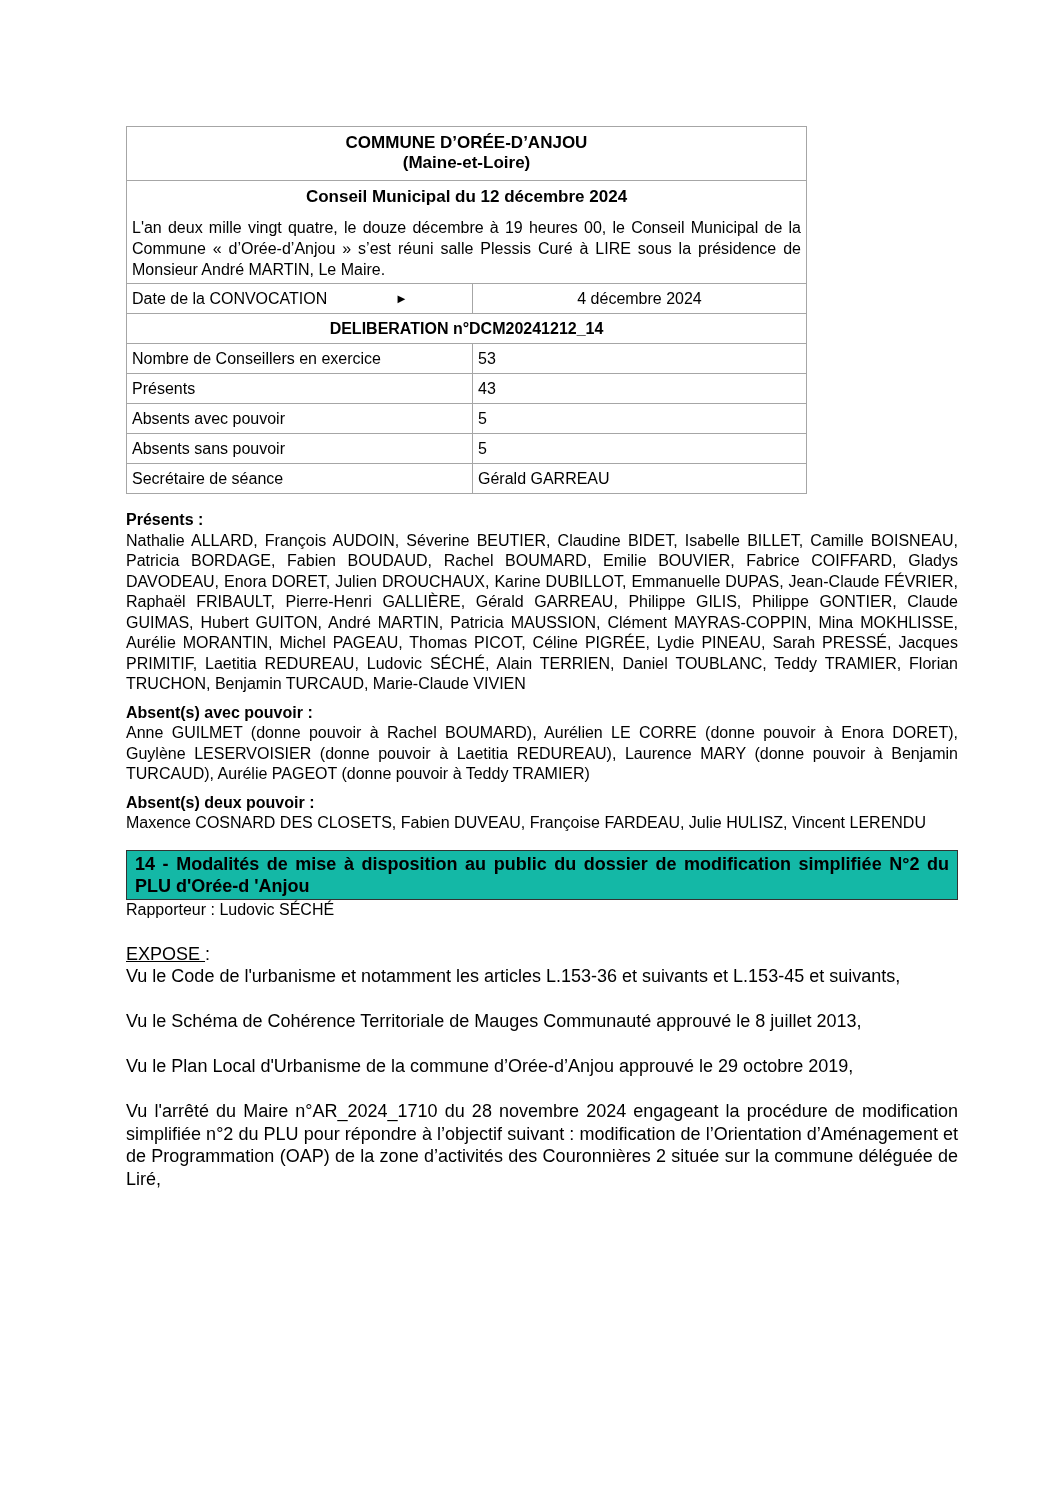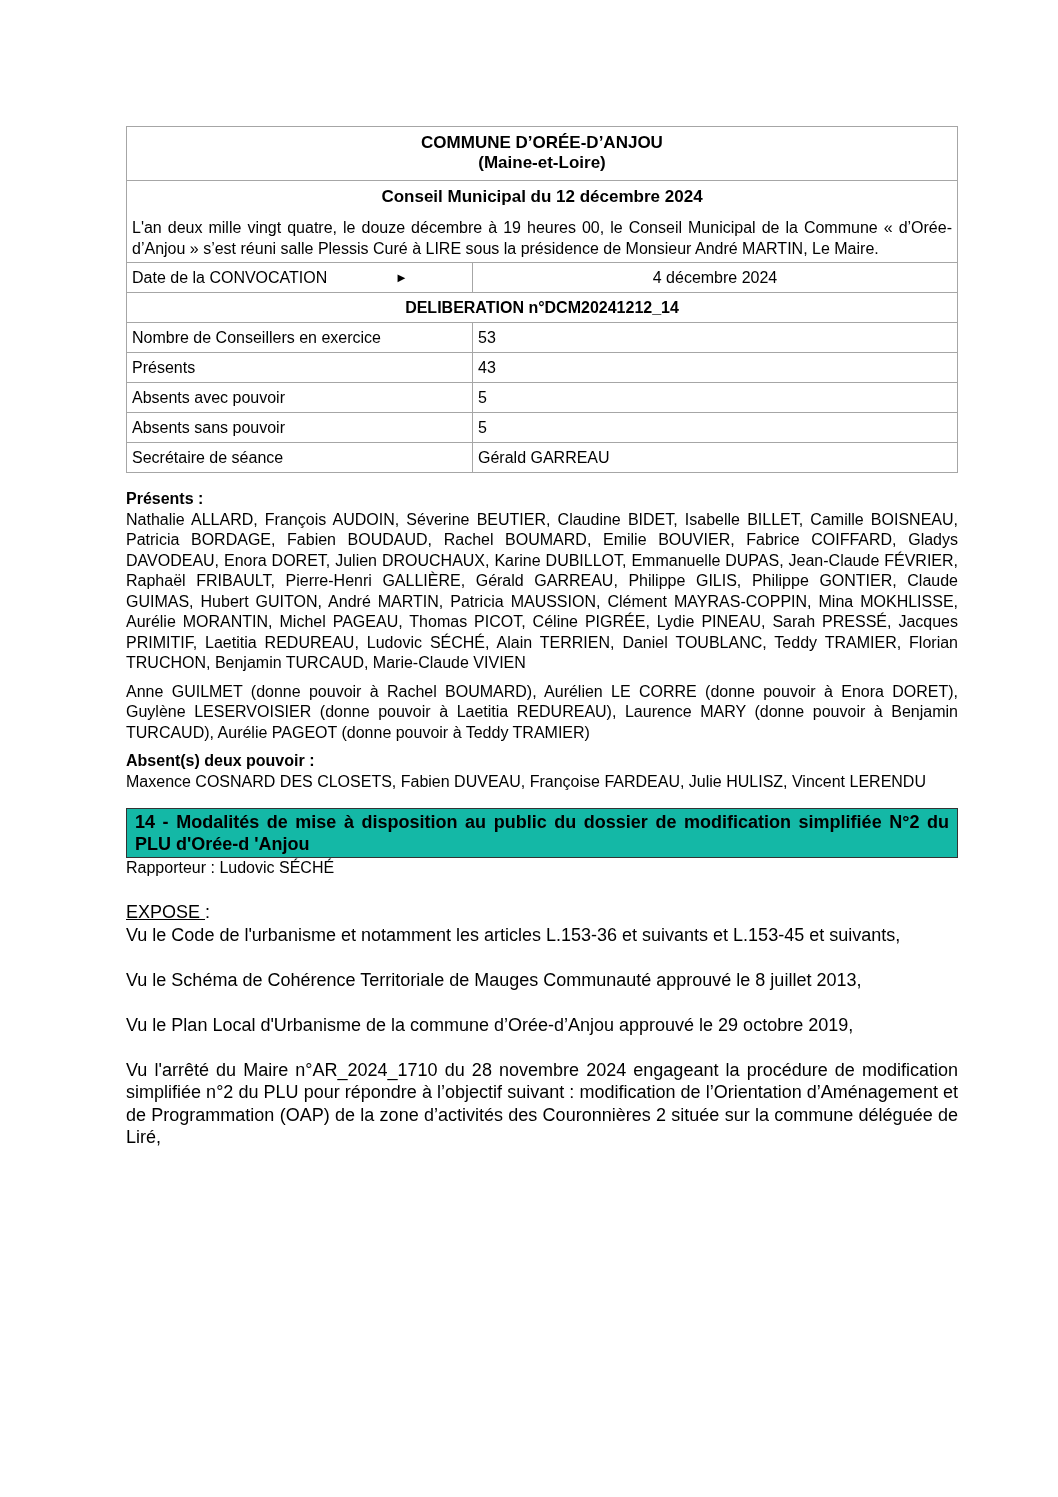--- a/index.html
+++ b/index.html
@@ -1,18 +1,18 @@
 <!DOCTYPE html>
 <html><head>
 <meta charset="utf-8">
 <style>
   html, body { margin: 0; padding: 0; background: #ffffff; }
   body { width: 1058px; height: 1497px; position: relative; font-family: "Liberation Sans", sans-serif; color: #000; overflow: hidden; }
   .page { position: absolute; left: 126px; top: 126px; width: 832px; }
-  table.header { width: 832px; border-collapse: collapse; font-size: 16px; }
+  table.header { width: 681px; border-collapse: collapse; font-size: 16px; }
   table.header td { border: 1px solid #a6a6a6; padding: 0 5px; height: 29px; vertical-align: middle; }
   .center { text-align: center; }
   .bold { font-weight: bold; }
   .title-cell { padding: 6px 5px 7px 5px !important; line-height: 20px; font-size: 17px; }
   .subtitle-cell { padding: 4px 5px 0 5px !important; }
   .subtitle-cell .conseil { font-weight: bold; font-size: 17px; text-align: center; line-height: 24px; margin-top: 0; }
   .subtitle-cell .intro { text-align: justify; line-height: 21px; margin-top: 8px; padding-bottom: 3px; }
   .convoc-left { position: relative; }
   .arrow { position: absolute; left: 268px; top: 7px; font-size: 13px; }
   .col-left { width: 335px; }
@@ -80,20 +80,21 @@
     </tr>
   </tbody>
     </table>
 
   <div class="section first">
     <div class="label">Présents :</div>
     <div>Nathalie ALLARD, François AUDOIN, Séverine BEUTIER, Claudine BIDET, Isabelle BILLET, Camille BOISNEAU, Patricia BORDAGE, Fabien BOUDAUD, Rachel BOUMARD, Emilie BOUVIER, Fabrice COIFFARD, Gladys DAVODEAU, Enora DORET, Julien DROUCHAUX, Karine DUBILLOT, Emmanuelle DUPAS, Jean-Claude FÉVRIER, Raphaël FRIBAULT, Pierre-Henri GALLIÈRE, Gérald GARREAU, Philippe GILIS, Philippe GONTIER, Claude GUIMAS, Hubert GUITON, André MARTIN, Patricia MAUSSION, Clément MAYRAS-COPPIN, Mina MOKHLISSE, Aurélie MORANTIN, Michel PAGEAU, Thomas PICOT, Céline PIGRÉE, Lydie PINEAU, Sarah PRESSÉ, Jacques PRIMITIF, Laetitia REDUREAU, Ludovic SÉCHÉ, Alain TERRIEN, Daniel TOUBLANC, Teddy TRAMIER, Florian TRUCHON, Benjamin TURCAUD, Marie-Claude VIVIEN</div>
   </div>
 
   <div class="section tight">
+    <div class="label">Absent(s) avec pouvoir :</div>
     <div>Anne GUILMET (donne pouvoir à Rachel BOUMARD), Aurélien LE CORRE (donne pouvoir à Enora DORET), Guylène LESERVOISIER (donne pouvoir à Laetitia REDUREAU), Laurence MARY (donne pouvoir à Benjamin TURCAUD), Aurélie PAGEOT (donne pouvoir à Teddy TRAMIER)</div>
   </div>
 
   <div class="section tight">
     <div class="label">Absent(s) deux pouvoir :</div>
     <div>Maxence COSNARD DES CLOSETS, Fabien DUVEAU, Françoise FARDEAU, Julie HULISZ, Vincent LERENDU</div>
   </div>
 
   <div class="heading-box">14 - Modalités de mise à disposition au public du dossier de modification simplifiée N°2 du PLU d'Orée-d 'Anjou</div>
   <div class="rapporteur">Rapporteur : Ludovic SÉCHÉ</div>

